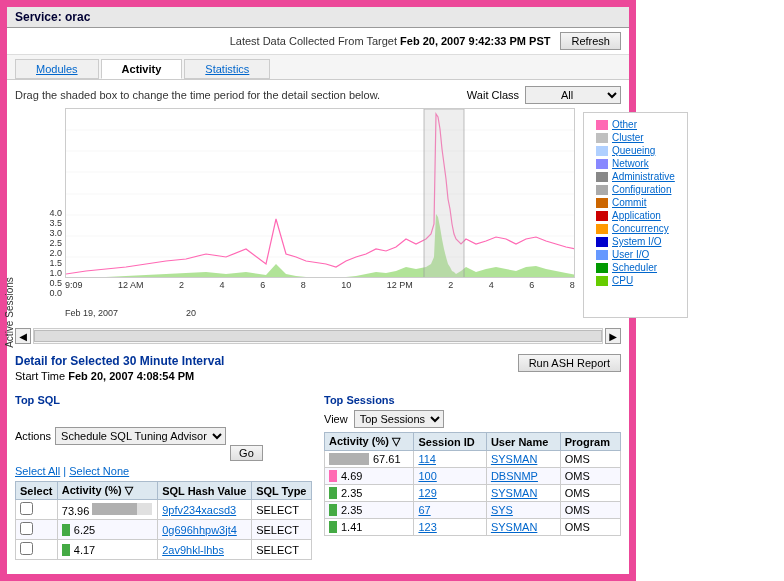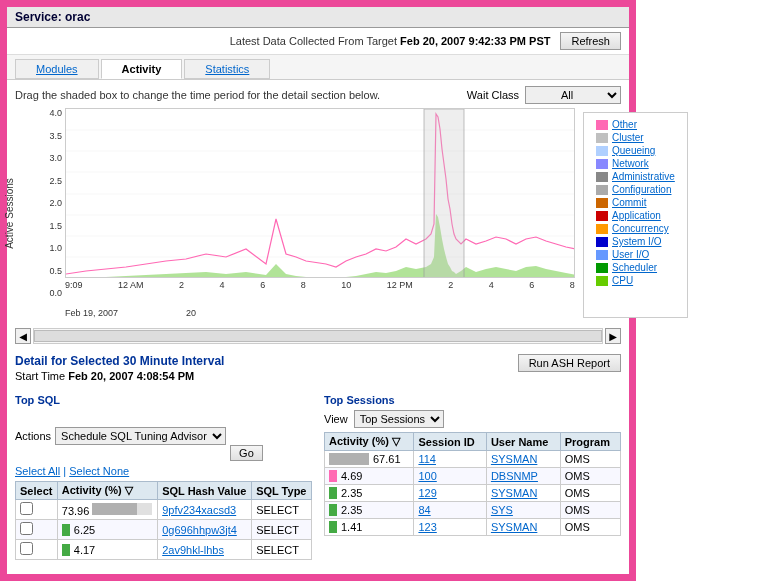--- a/index.html
+++ b/index.html
@@ -100,21 +100,21 @@
           <option>User I/O</option>
           <option>Scheduler</option>
           <option>CPU</option>
         </select>
       </div>
     </div>
 
     <div class="chart-area">
 
       <div style="position:relative; display:flex; flex-direction:column;">
-        <div style="display:flex; flex-direction:row;">
+        <div style="display:flex; flex-direction:row;align-items:flex-end;">
 
           <div style="width:18px; display:flex; align-items:center; justify-content:center;">
             <span style="transform:rotate(-90deg); white-space:nowrap; font-size:10px; color:#333; display:block; width:80px; text-align:center; margin-left:-30px;">Active Sessions</span>
           </div>
 
           <div style="width:32px; display:flex; flex-direction:column; justify-content:space-between; padding-bottom:20px; font-size:9px; color:#333; text-align:right; padding-right:3px;">
             <span>4.0</span>
             <span>3.5</span>
             <span>3.0</span>
             <span>2.5</span>
@@ -359,21 +359,21 @@
               <td><a>SYSMAN</a></td>
               <td>OMS</td>
             </tr>
             <tr>
               <td>
                 <div style="display:flex;align-items:center;gap:4px;">
                   <div style="width:8px;height:12px;background:#44aa44;"></div>
                   <span>2.35</span>
                 </div>
               </td>
-              <td><a>84</a></td>
+              <td><a>67</a></td>
               <td><a>SYS</a></td>
               <td>OMS</td>
             </tr>
             <tr>
               <td>
                 <div style="display:flex;align-items:flex-end;gap:4px;">
                   <div style="width:8px;height:12px;background:#44aa44;"></div>
                   <span>1.41</span>
                 </div>
               </td>

